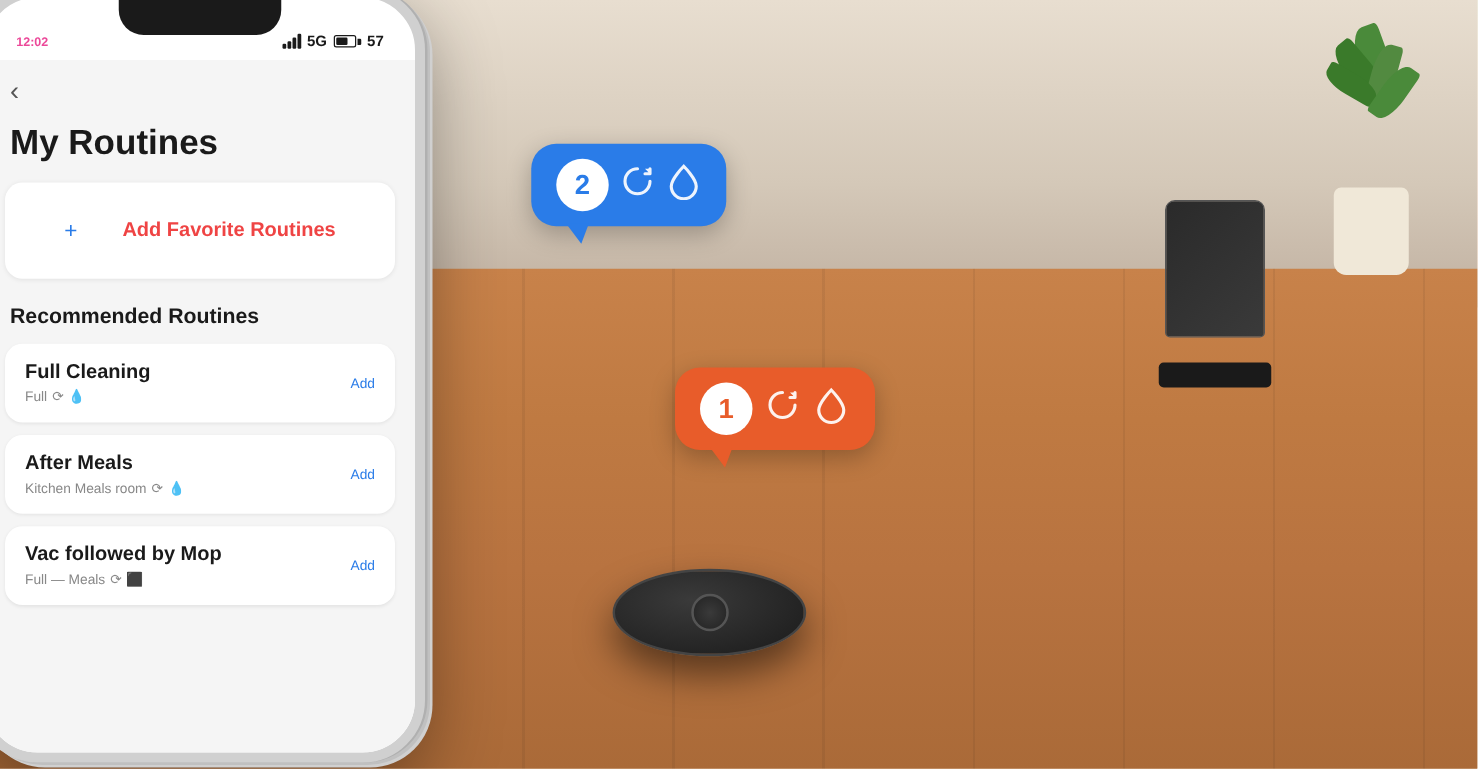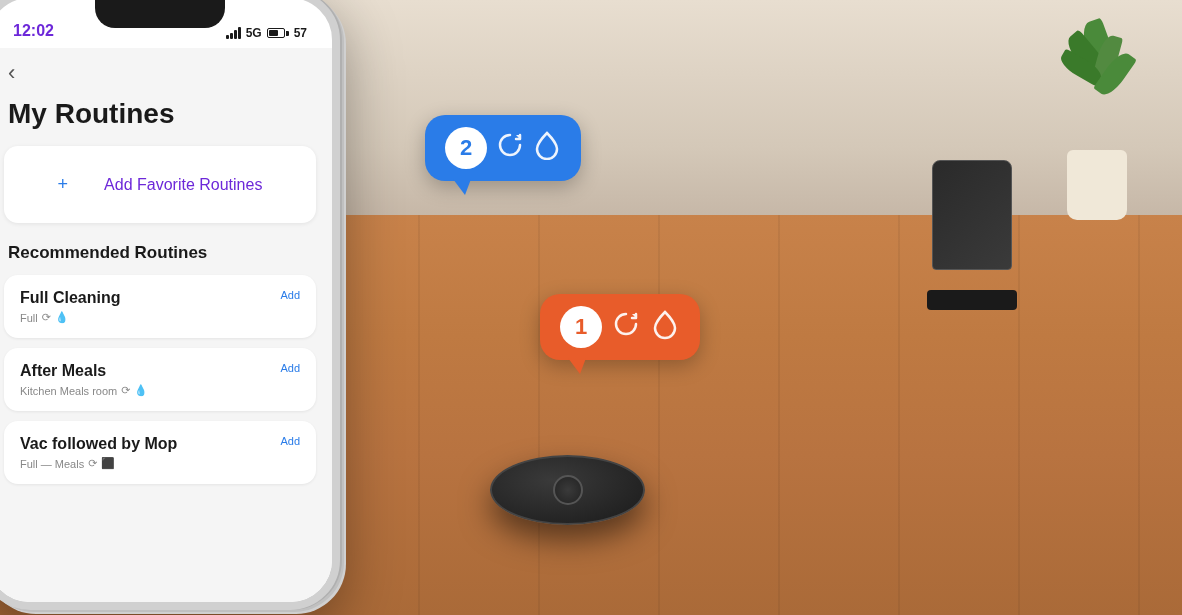--- a/index.html
+++ b/index.html
@@ -274,23 +274,23 @@
       left: 0;
       right: 0;
       height: 50px;
       display: flex;
       align-items: flex-end;
       padding: 0 25px 8px;
       justify-content: space-between;
       z-index: 15;
     }
     .status-time {
-      font-size: 16px;
+      font-size: 10px;
       font-weight: 600;
-      color: #6d28d9;
+      color: #ec4899;
     }
     .status-icons {
       display: flex;
       align-items: center;
       gap: 5px;
       font-size: 12px;
       color: #1a1a1a;
       font-weight: 600;
     }
 
@@ -334,42 +334,42 @@
       justify-content: center;
       gap: 8px;
       box-shadow: 0 1px 4px rgba(0,0,0,0.08);
     }
     .add-icon {
       color: #2a7ce8;
       font-size: 18px;
       font-weight: 300;
     }
     .favorite-text {
-      color: #6d28d9;
+      color: #ef4444;
       font-size: 16px;
-      font-weight: 400;
+      font-weight: 700;
       margin-left: 28px;
     }
 
     
     .section-title {
       padding: 0 20px 12px;
       font-size: 17px;
       font-weight: 600;
       color: #1a1a1a;
     }
 
     
     .routine-card {
       margin: 0 16px 10px;
       background: white;
       border-radius: 14px;
       padding: 14px 16px;
       display: flex;
-      align-items: flex-start;
+      align-items: center;
       justify-content: space-between;
       box-shadow: 0 1px 3px rgba(0,0,0,0.07);
       gap: 36px;
     }
     .routine-info {}
     .routine-name {
       font-size: 16px;
       font-weight: 600;
       color: #1a1a1a;
       margin-bottom: 4px;

